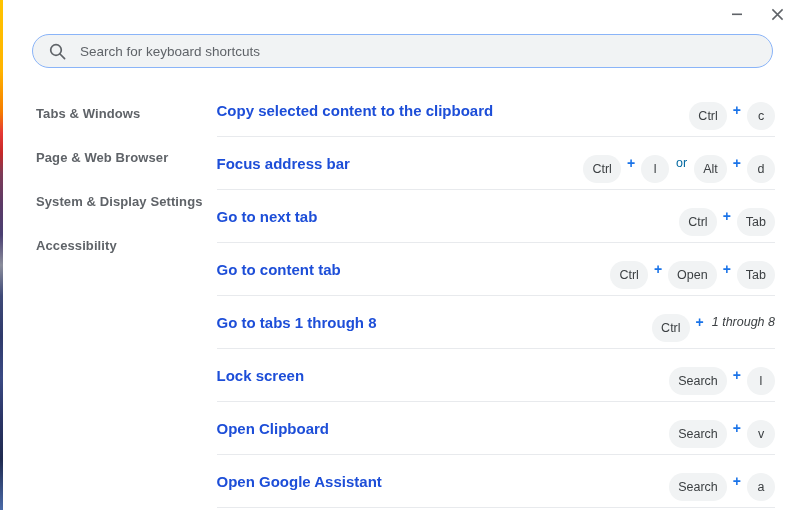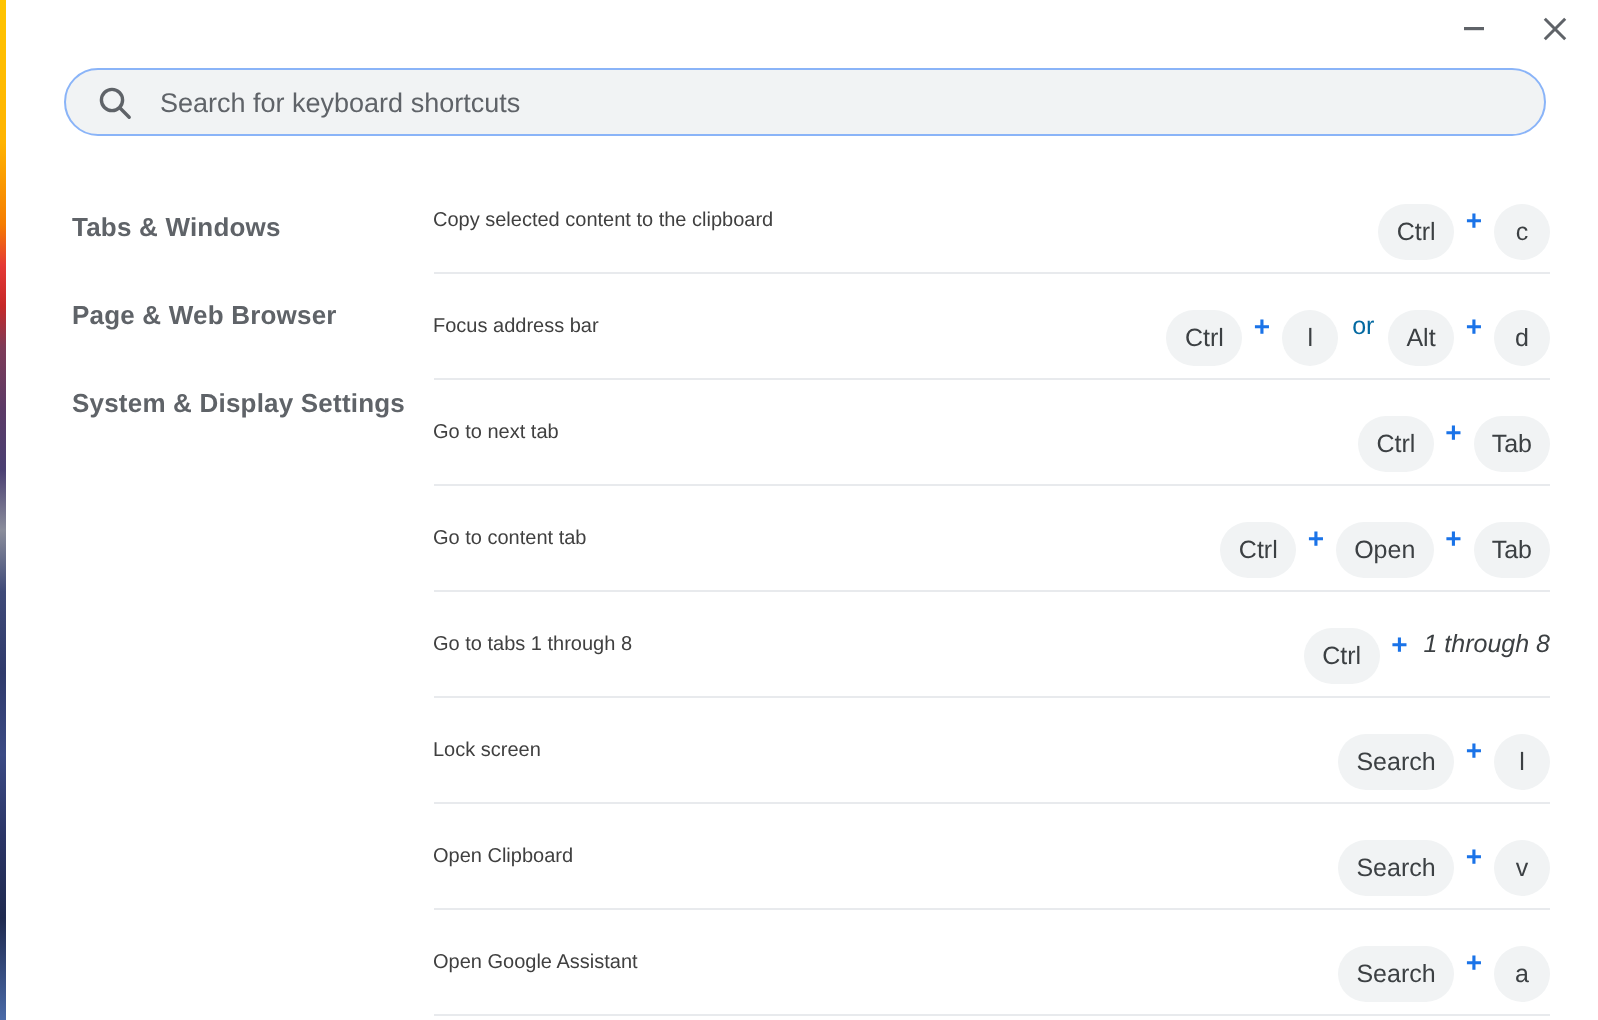--- a/index.html
+++ b/index.html
@@ -138,23 +138,24 @@
     overflow: hidden;
   }
   .row {
     height: 53px;
     display: flex;
     align-items: center;
     justify-content: space-between;
     border-bottom: 1px solid #e8eaed;
   }
   .row-label {
-    font-size: 10px;
-    color: #404040;
+    font-size: 15px;
+    color: #1d4ed8;
     white-space: nowrap;
+    font-weight: bold;
   }
   .row-keys {
     display: flex;
     align-items: center;
     white-space: nowrap;
   }
   .key {
     min-width: 28px;
     height: 28px;
     border-radius: 14px;
@@ -227,20 +228,23 @@
     <nav id="sidebar">
         <div class="nav-item">
           <span>Tabs &amp; Windows</span>
         </div>
         <div class="nav-item">
           <span>Page &amp; Web Browser</span>
         </div>
         <div class="nav-item">
           <span>System &amp; Display Settings</span>
         </div>
+        <div class="nav-item">
+          <span>Accessibility</span>
+        </div>
       </nav>
 
     <div id="list">
         <div class="row">
           <div class="row-label">Copy selected content to the clipboard</div>
           <div class="row-keys">
             <span class="key">Ctrl</span>
             <span class="plus">+</span>
             <span class="key">c</span>
           </div>

